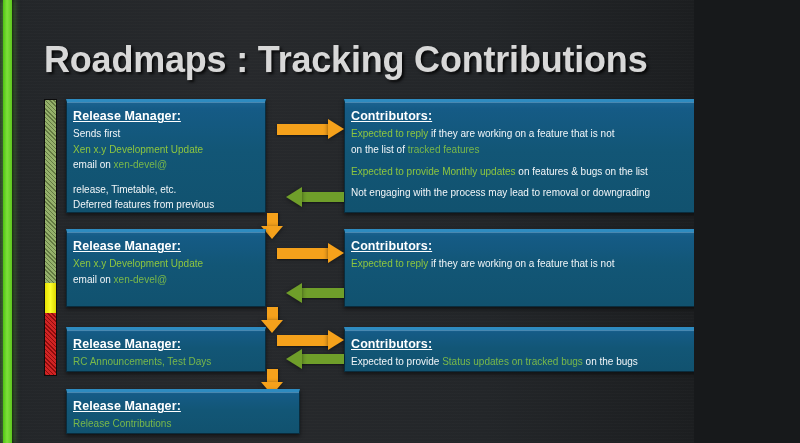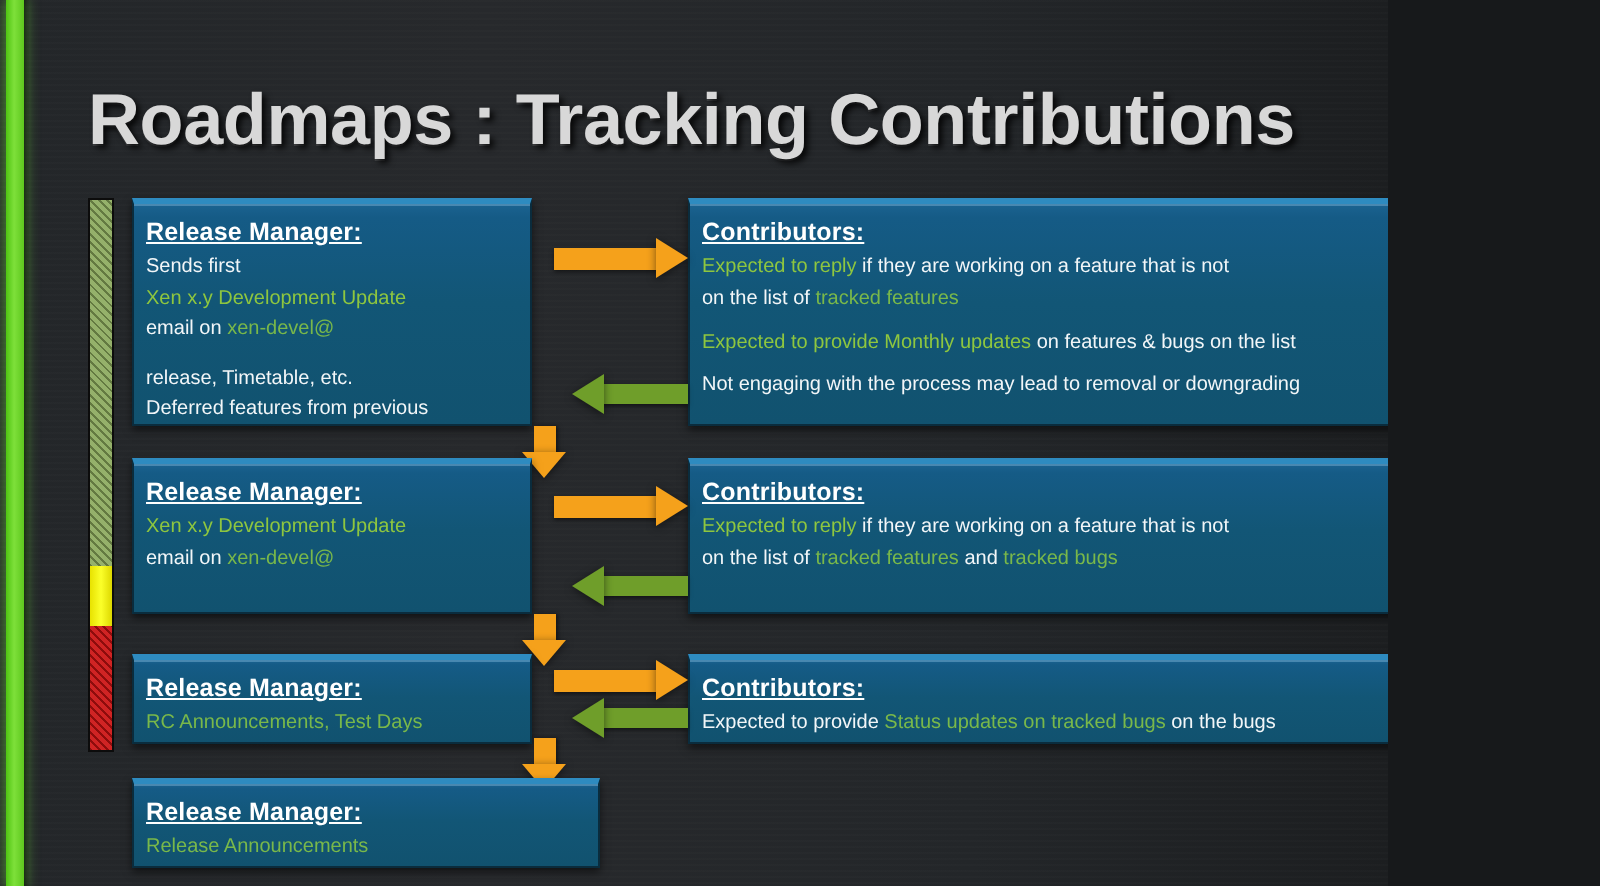--- a/index.html
+++ b/index.html
@@ -157,21 +157,20 @@
 
   <div class="box" style="left:66px;top:229px;width:200px;height:78px;">
     <div class="hdr">Release Manager:</div>
     <div class="line"><span class="g">Xen x.y Development Update</span></div>
     <div class="line"><span>email on </span><span class="g2">xen-devel@</span></div>
   </div>
 
   <div class="box" style="left:344px;top:229px;width:421px;height:78px;">
     <div class="hdr">Contributors:</div>
     <div class="line"><span class="g">Expected to reply</span><span> if they are working on a feature that is not</span></div>
-    <div class="line"><span>on the list of </span><span class="g2">tracked features</span><span> and </span><span class="g2">tracked bugs</span></div>
   </div>
 
   <div class="arrow ar-right" style="left:277px;top:243px;width:67px;height:21px;">
     <div class="shaft" style="width:52px;"></div>
       <div class="head"></div>
   </div>
   <div class="arrow ar-left" style="left:286px;top:283px;width:58px;height:20px;">
     <div class="shaft" style="width:43px;"></div>
       <div class="head"></div>
   </div>
@@ -200,16 +199,16 @@
       <div class="head"></div>
   </div>
 
   <div class="arrow ar-down" style="left:261px;top:369px;width:22px;height:26px;">
     <div class="shaft" style="height:14px;"></div>
       <div class="head"></div>
   </div>
 
   <div class="box" style="left:66px;top:389px;width:234px;height:45px;">
     <div class="hdr">Release Manager:</div>
-    <div class="line"><span class="g2">Release Announcements</span></div>
+    <div class="line"><span class="g2">Release Contributions</span></div>
   </div>
 
 </div>
 
 </body></html>

